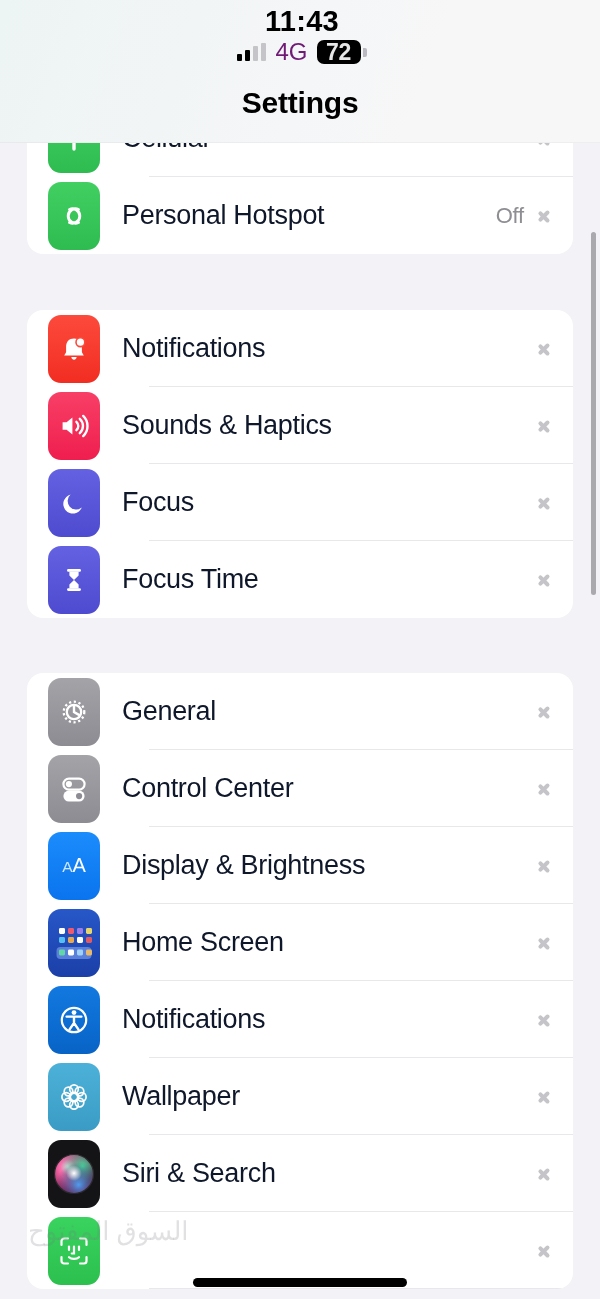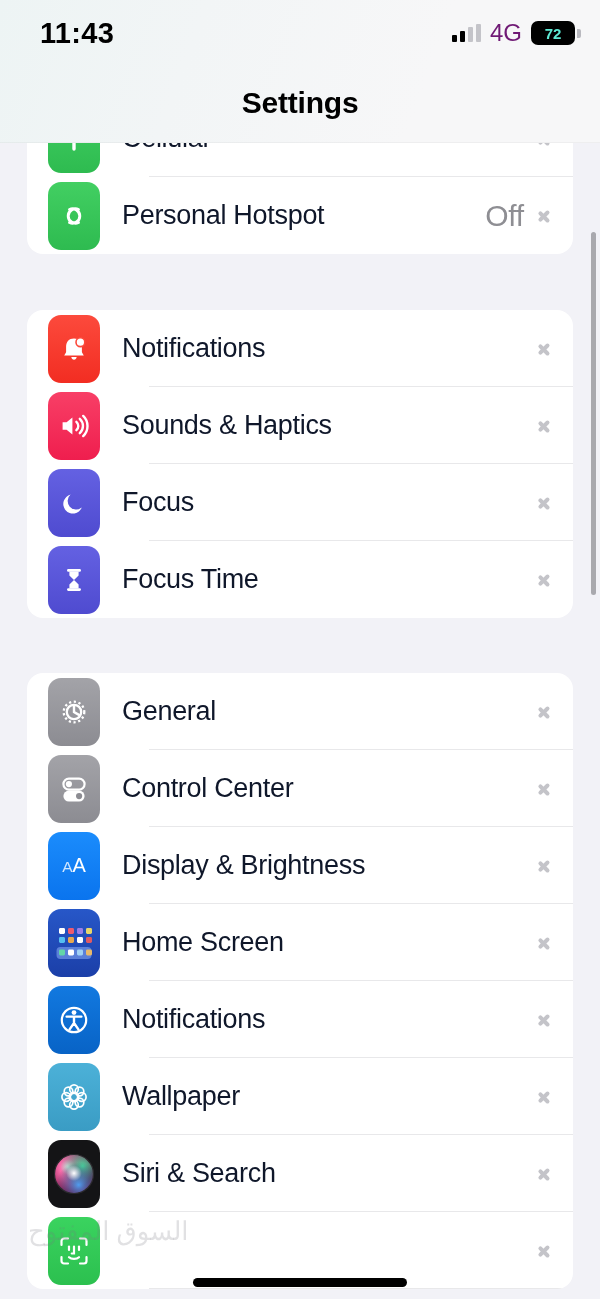--- a/index.html
+++ b/index.html
@@ -17,41 +17,42 @@
 
   
   #scroll {
     position:absolute; top:0; left:0; width:600px; height:1299px;
   }
 
   
   #statusbar {
     position:absolute; top:0; left:0; width:600px; height:66px;
     z-index:40;
-    display:flex; align-items:center; justify-content:space-between;
-    padding:0 19px 0 40px;
+    display:flex; align-items:center; justify-content:flex-end;
+    padding:0 36px 0 40px;
+    flex-direction:column;
   }
   #clock {
     font-size:29px; font-weight:bold; color:#000; letter-spacing:0.3px;
   }
   #status-right { display:flex; align-items:center; gap:9px; }
   .bars { display:flex; align-items:flex-end; gap:3px; height:18px; }
   .bars i { display:block; width:5px; border-radius:1px; background:#c4c4c9; }
   .bars i.on { background:#000; }
   .bars i:nth-child(1){ height:7px; }
   .bars i:nth-child(2){ height:11px; }
   .bars i:nth-child(3){ height:15px; }
   .bars i:nth-child(4){ height:18px; }
   #net { font-size:24px; font-weight:normal; color:#701a75; letter-spacing:0px; }
   #battery { position:relative; display:flex; align-items:center; }
   #batt-body {
     width:44px; height:24px; border-radius:7px; background:#000;
     display:flex; align-items:center; justify-content:center;
   }
-  #batt-pct { color:#5eead4; font-size:15px; font-weight:bold; letter-spacing:-0.2px; }
+  #batt-pct { color:#e5e5e5; font-size:23px; font-weight:bold; letter-spacing:-0.2px; }
   #batt-tip {
     width:4px; height:9px; background:#b9b9bf;
     border-radius:0 2px 2px 0; margin-left:2px;
   }
 
   
   #header {
     position:absolute; top:0; left:0; width:600px; height:143px;
     background:linear-gradient(110deg,#edf4f4 0%,#f2f5f6 32%,#f7f7f8 70%,#f7f7f8 100%);
     z-index:30;
@@ -84,21 +85,21 @@
     width:52px; height:68px; border-radius:13px; flex:0 0 auto;
     position:relative; overflow:hidden;
     display:flex; align-items:center; justify-content:center;
   }
   .label {
     margin-left:22px; font-size:27px; color:#0f172a; letter-spacing:-0.3px;
     white-space:nowrap;
   }
   .spacer { flex:1 1 auto; }
   .value {
-    font-size:30px; color:#8e8e93; margin-right:14px; letter-spacing:-0.2px;
+    font-size:22px; color:#8e8e93; margin-right:14px; letter-spacing:-0.2px;
   }
   .chev {
     width:13px; height:23px; flex:0 0 auto; position:relative;
   }
   .chev:before, .chev:after {
     content:""; position:absolute; left:1px; width:14px; height:4px;
     background:#c4c4c9; border-radius:2px;
   }
   .chev:before { top:6px; transform:rotate(45deg); transform-origin:left center; }
   .chev:after  { top:15px; transform:rotate(-45deg); transform-origin:left center; }

